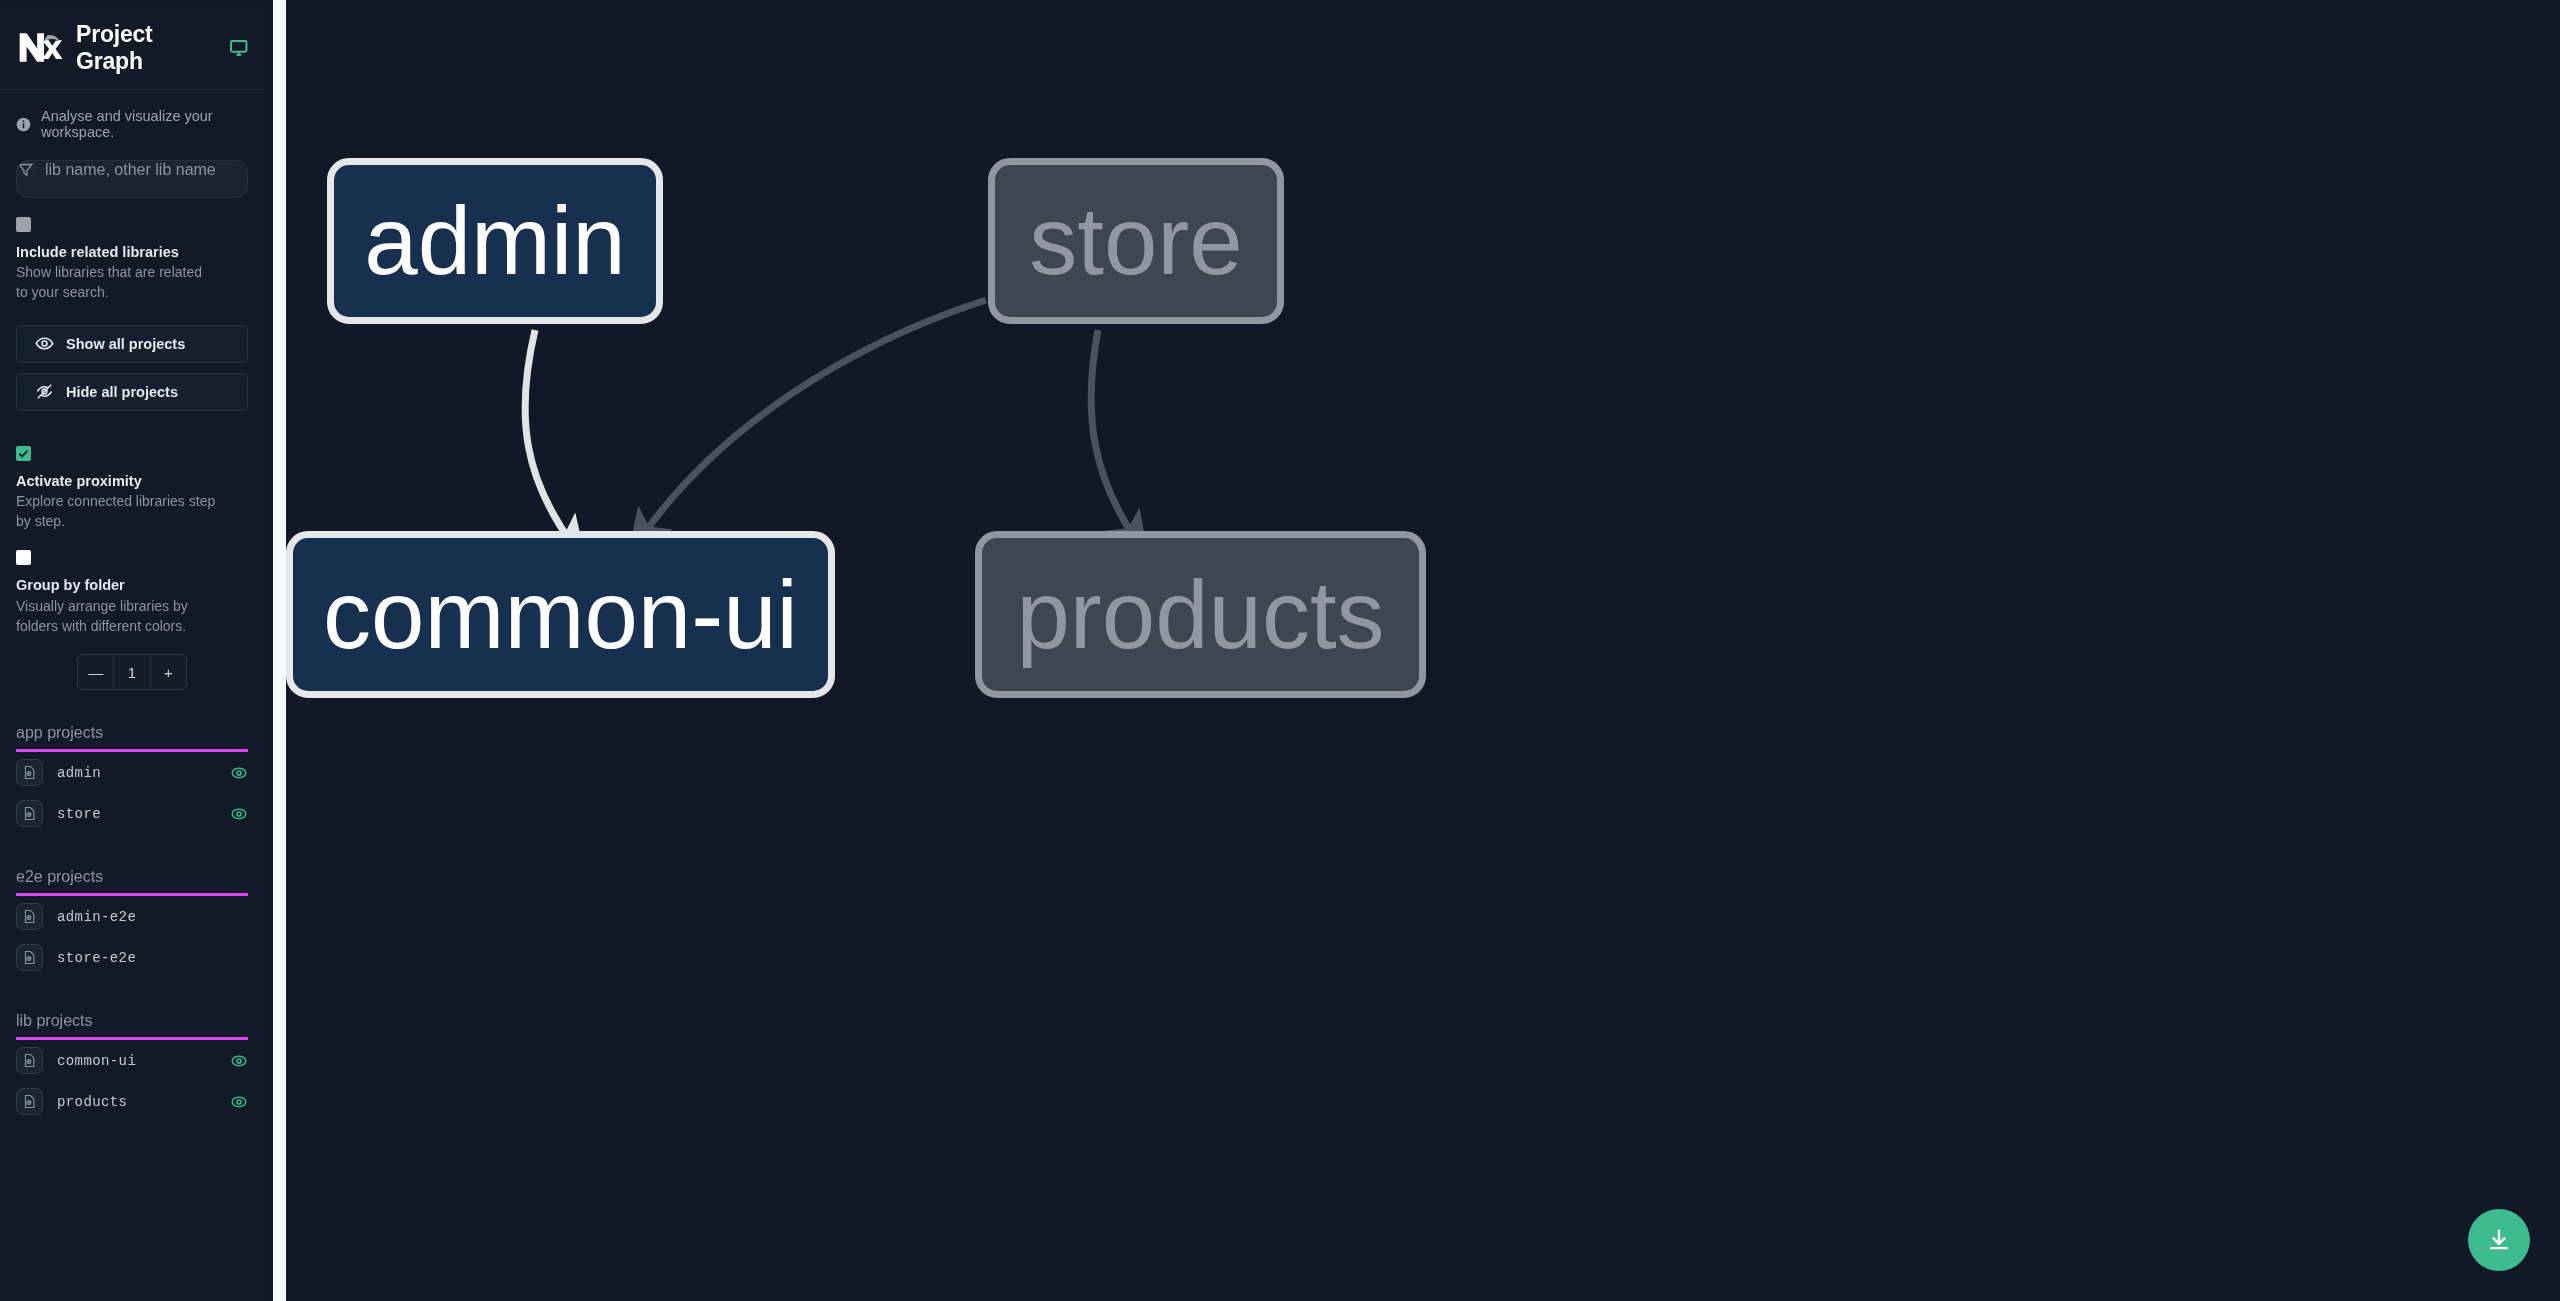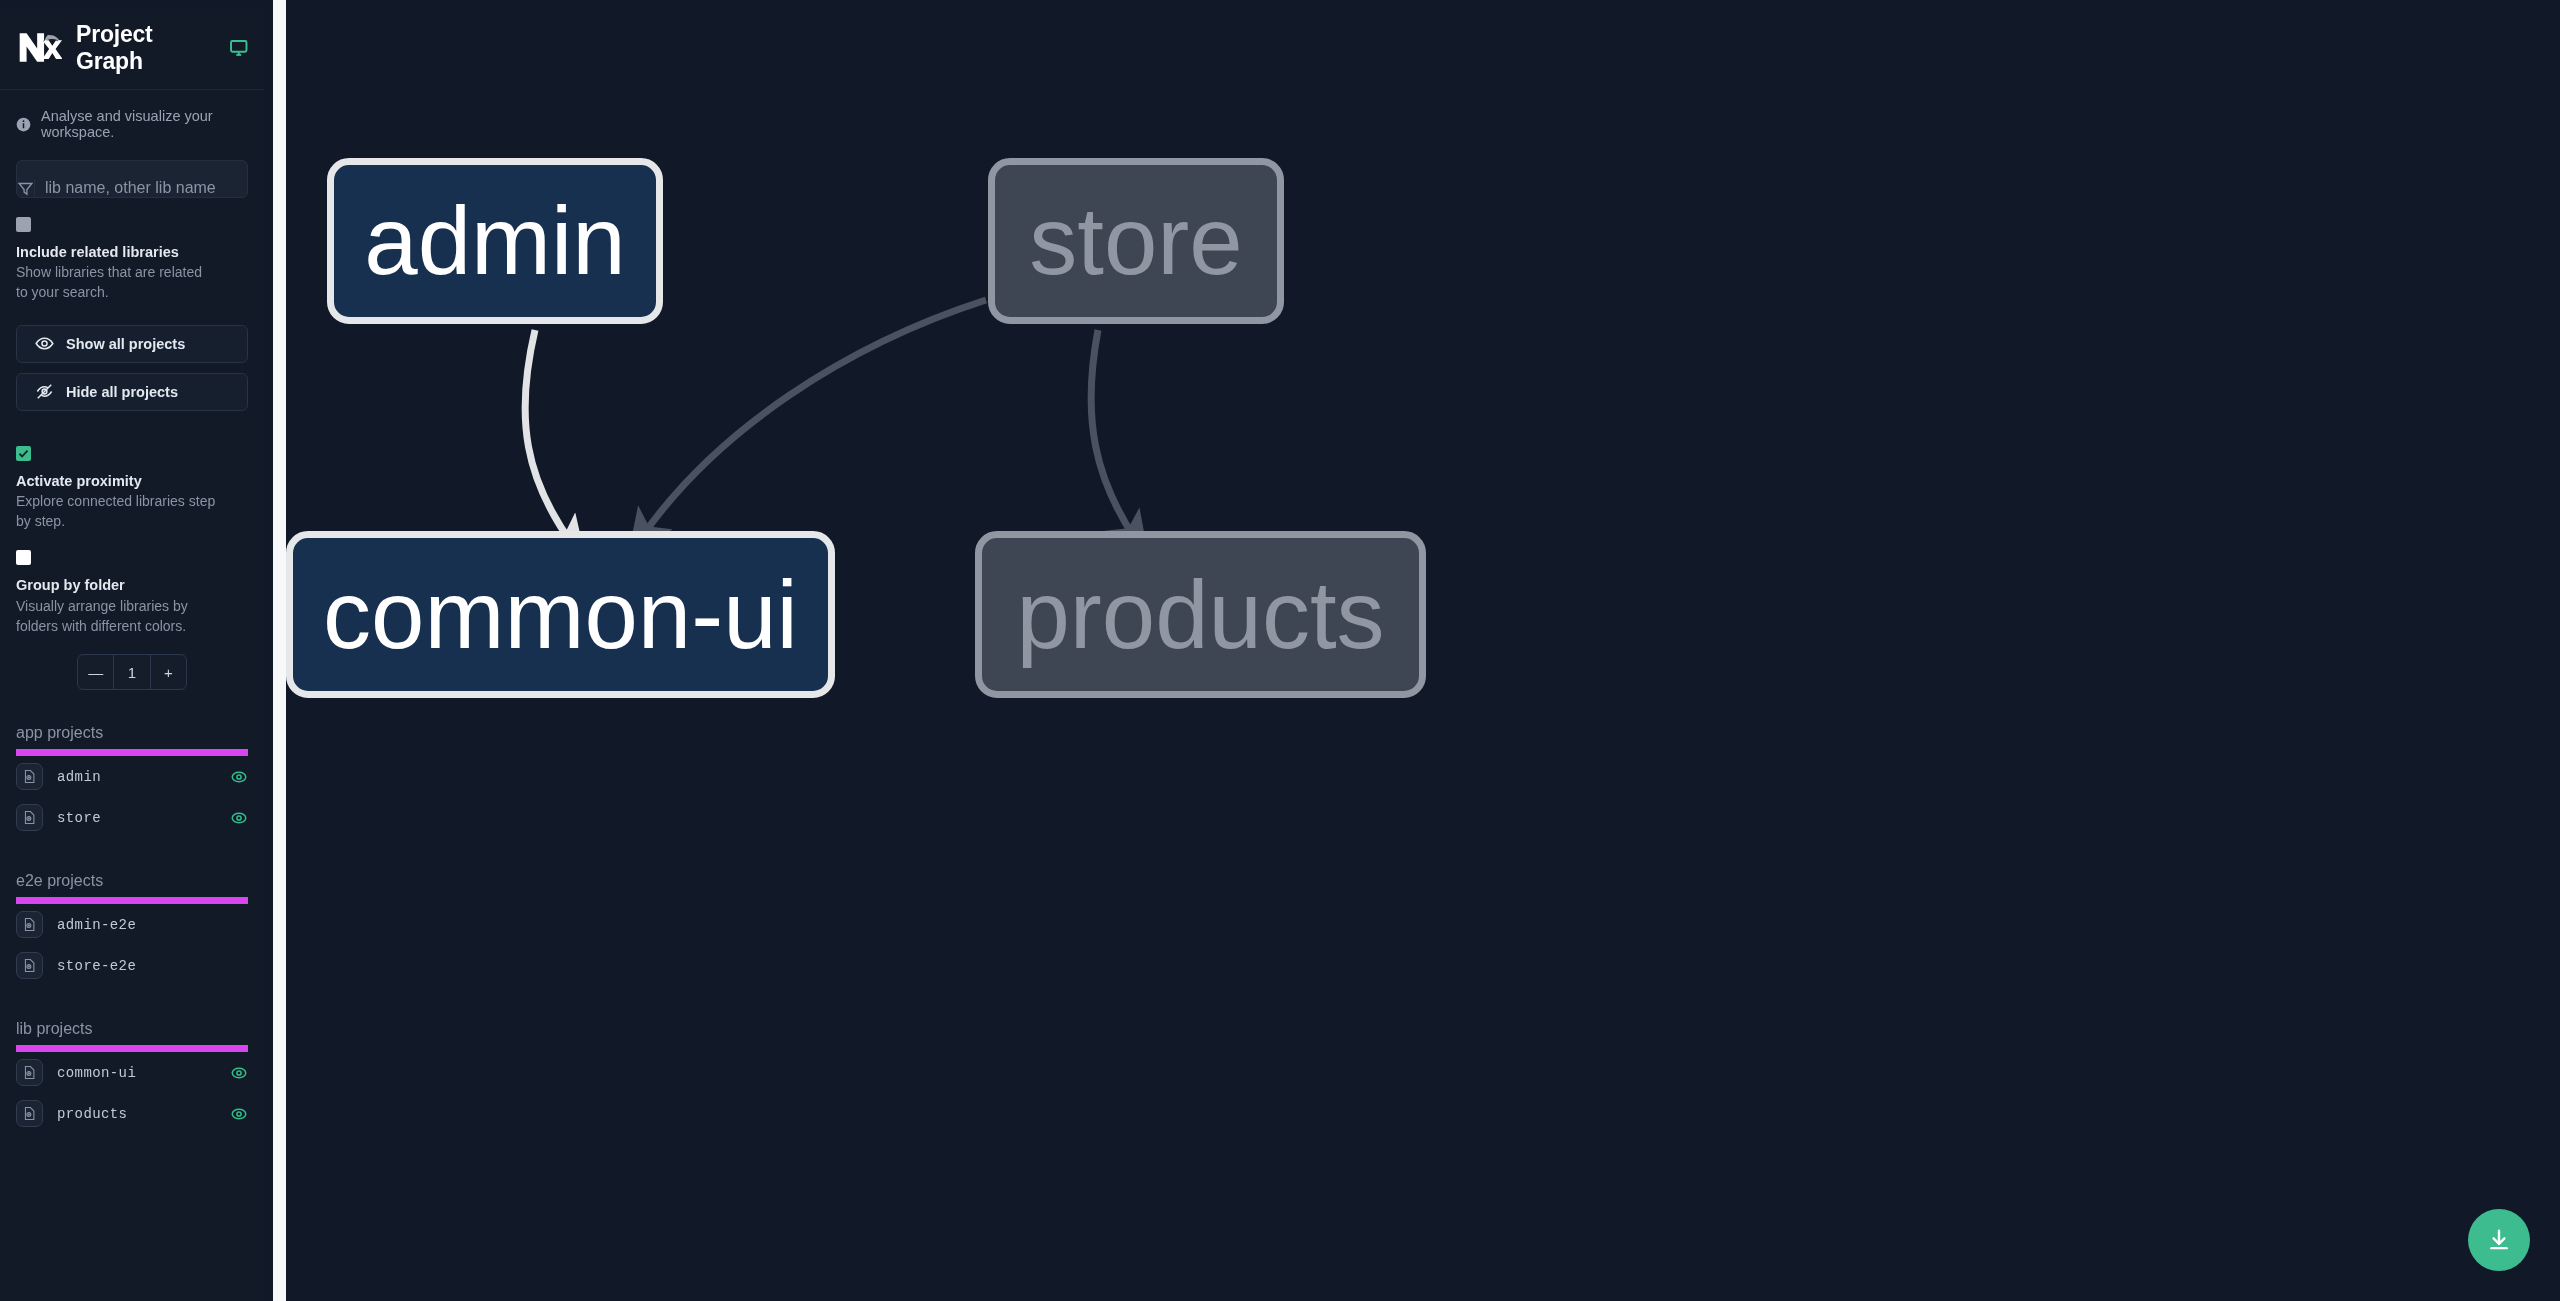--- a/index.html
+++ b/index.html
@@ -75,25 +75,25 @@
   .info-icon { width: 15px; height: 15px; flex: 0 0 auto; display:block; }
   .sb-sub-text {
     color: #9aa3b2;
     font-size: 14.5px;
   }
 
   .search-wrap {
     margin: 12px 16px 0 16px;
     height: 38px;
     display: flex;
-    align-items: flex-end;
+    align-items: flex-start;
     background: #1b2troubles;
     background: #1b2433;
     border: 1px solid #252f40;
-    border-radius: 6px;
+    border-radius: 12px;
     overflow: hidden;
   }
   .search-icon-box {
     width: 40px;
     display: flex; align-items: center; justify-content: center;
     border-right: 1px solid #252f40;
   }
   .filter-icon { width: 17px; height: 17px; display:block; }
   .search-input {
     flex: 1;
@@ -175,21 +175,21 @@
     color: #cdd4de;
     font-size: 15px;
   }
   .stepper > div + div { border-left: 1px solid #2b374b; }
 
   .group-head {
     margin: 34px 16px 0 16px;
     color: #8b94a4;
     font-size: 16px;
     padding-bottom: 7px;
-    border-bottom: 7px solid #d946ef;
+    border-bottom: 3px solid #d946ef;
   }
   .proj-row {
     margin: 0 16px;
     height: 41px;
     display: flex;
     align-items: center;
     gap: 14px;
   }
   .proj-badge {
     width: 27px; height: 27px;

